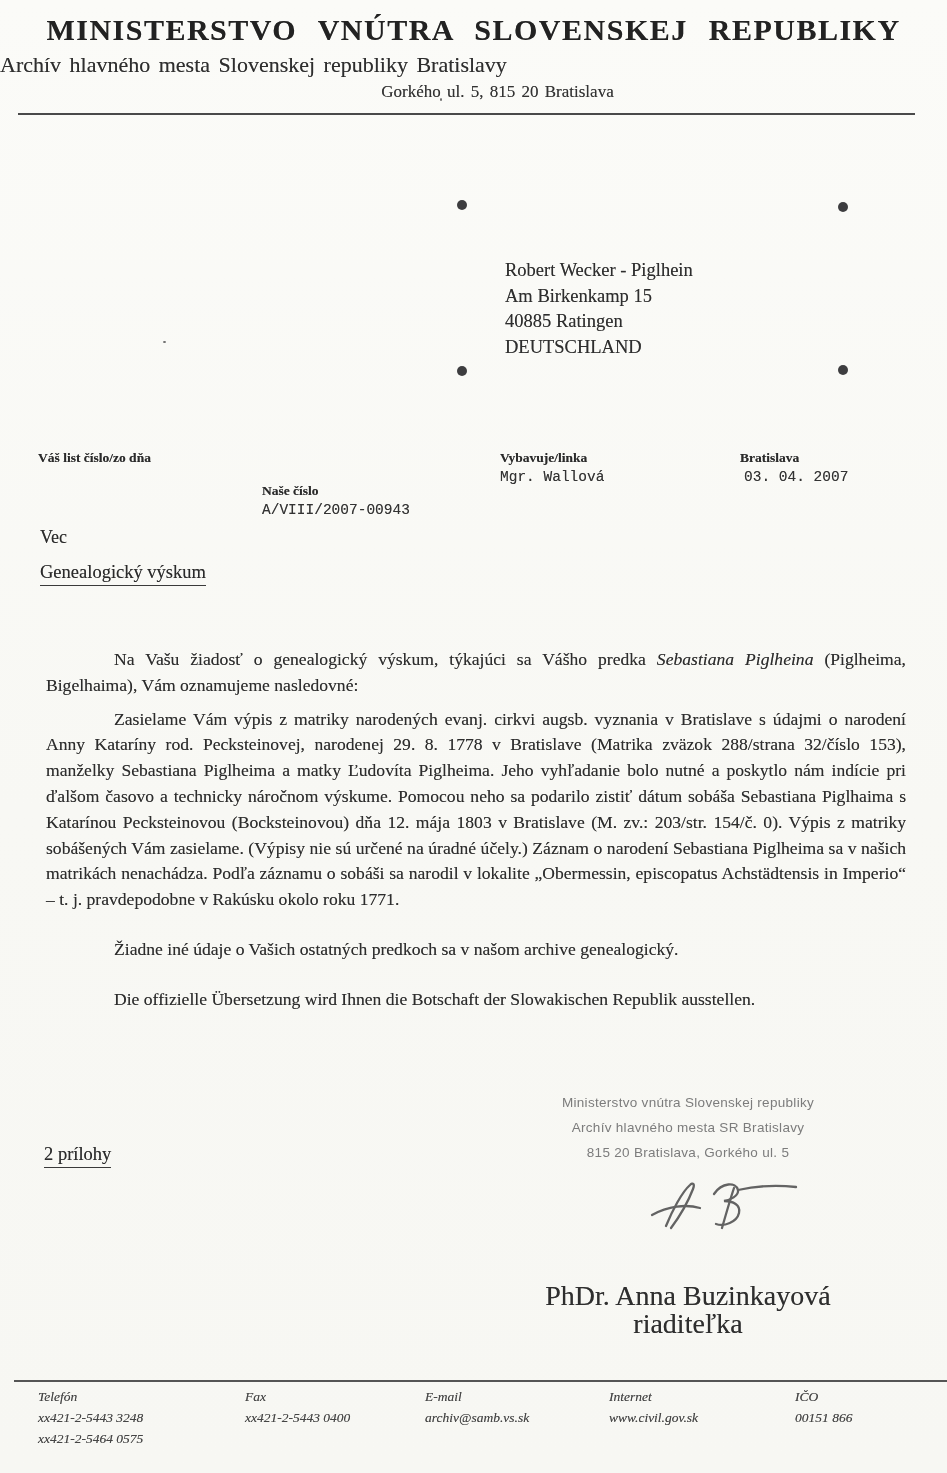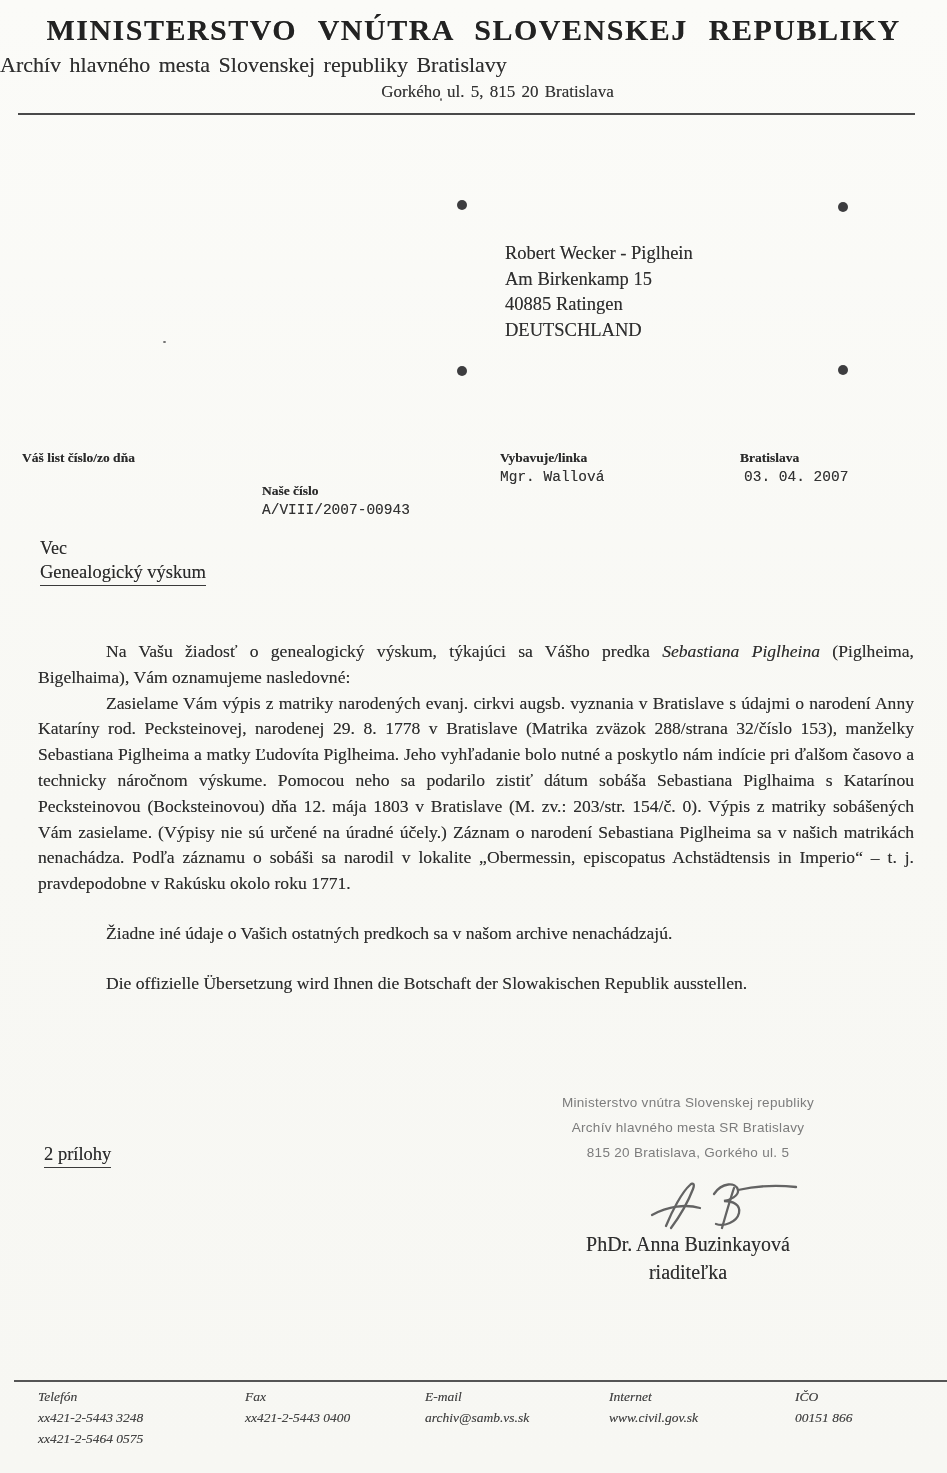--- a/index.html
+++ b/index.html
@@ -34,63 +34,63 @@
   }
 
   
   .dot{position:absolute;width:10px;height:10px;border-radius:50%;background:#3d3d3f;}
   .dot.tl{left:457px;top:200px;}
   .dot.tr{left:838px;top:202px;}
   .dot.bl{left:457px;top:366px;}
   .dot.br{left:838px;top:365px;}
 
   
-  .recipient{position:absolute;left:505px;top:241px;font-size:18.5px;line-height:25.5px;color:#2e2e2e;}
+  .recipient{position:absolute;left:505px;top:258px;font-size:18.5px;line-height:25.5px;color:#2e2e2e;}
 
   
   .ref-label{position:absolute;top:450px;font-weight:bold;font-size:13.5px;color:#2a2a2a;}
   .ref-value{position:absolute;top:469px;font-size:14.5px;color:#333;font-family:Liberation Mono, monospace;}
-  .rx1{left:22px;} .rx2{left:262px;margin-top:33px;} .rx3{left:500px;} .rx4{left:740px;}
+  .rx1{left:38px;} .rx2{left:262px;margin-top:33px;} .rx3{left:500px;} .rx4{left:740px;}
   .rx4v{left:744px;}
 
   
-  .subject-label{position:absolute;left:40px;top:538px;font-size:18px;}
+  .subject-label{position:absolute;left:40px;top:527px;font-size:18px;}
   .subject-title{
     position:absolute;left:40px;top:562px;font-size:18.5px;
     border-bottom:1.5px solid #3a3a3a;padding-bottom:2px;
   }
 
   
   .body{
     position:absolute;left:38px;top:639px;width:876px;
     font-size:17.6px;line-height:25.8px;text-align:justify;color:#2d2d2d;
   }
-  .body p{margin:0;text-indent:68px;}
+  .body p{margin:8px;text-indent:68px;}
   .body p.gap{margin-top:24px;}
   .body em{font-style:italic;}
 
   
   .enclosures{
     position:absolute;left:44px;top:1144px;font-size:18.5px;
     border-bottom:1.5px solid #3a3a3a;padding-bottom:2px;
   }
 
   
   .stamp{
     position:absolute;left:528px;top:1090px;width:320px;
     text-align:center;
     font-family:"Liberation Sans","DejaVu Sans",sans-serif;
     font-size:13.5px;line-height:25px;color:#7c7c7c;
     letter-spacing:.3px;
   }
 
   
   .signature{position:absolute;left:638px;top:1178px;}
-  .signatory{position:absolute;left:528px;top:1230px;width:320px;text-align:center;
-    font-size:20px;line-height:28px;color:#2e2e2e;}
+  .signatory{position:absolute;left:528px;top:1282px;width:320px;text-align:center;
+    font-size:28px;line-height:28px;color:#2e2e2e;}
 
   
   .f-rule{position:absolute;top:1380px;left:14px;width:933px;height:2px;background:#555;}
   .footer{
     position:absolute;top:1386px;left:0;width:100%;
     font-style:italic;font-size:13.5px;line-height:21px;color:#454545;
   }
   .f-col{position:absolute;top:0;}
   .f-col .lbl{display:block;}
   .f-col .val{display:block;}
@@ -133,21 +133,21 @@
   <div class="ref-value rx3 ink">Mgr. Wallová</div>
   <div class="ref-label rx4 ink">Bratislava</div>
   <div class="ref-value rx4v ink">03. 04. 2007</div>
 
   <div class="subject-label ink">Vec</div>
   <div class="subject-title ink">Genealogický výskum</div>
 
   <div class="body ink">
     <p><span>Na Vašu žiadosť o genealogický výskum, týkajúci sa Vášho predka </span><em>Sebastiana Piglheina</em><span> (Piglheima, Bigelhaima), Vám oznamujeme nasledovné:</span></p>
     <p>Zasielame Vám výpis z matriky narodených evanj. cirkvi augsb. vyznania v Bratislave s údajmi o narodení Anny Kataríny rod. Pecksteinovej, narodenej 29. 8. 1778 v Bratislave (Matrika zväzok 288/strana 32/číslo 153), manželky Sebastiana Piglheima a matky Ľudovíta Piglheima. Jeho vyhľadanie bolo nutné a poskytlo nám indície pri ďalšom časovo a technicky náročnom výskume. Pomocou neho sa podarilo zistiť dátum sobáša Sebastiana Piglhaima s Katarínou Pecksteinovou (Bocksteinovou) dňa 12. mája 1803 v Bratislave (M. zv.: 203/str. 154/č. 0). Výpis z matriky sobášených Vám zasielame. (Výpisy nie sú určené na úradné účely.) Záznam o narodení Sebastiana Piglheima sa v našich matrikách nenachádza. Podľa záznamu o sobáši sa narodil v lokalite „Obermessin, episcopatus Achstädtensis in Imperio“ – t. j. pravdepodobne v Rakúsku okolo roku 1771.</p>
-    <p class="gap">Žiadne iné údaje o Vašich ostatných predkoch sa v našom archive nenachádzajú.</p>
+    <p class="gap">Žiadne iné údaje o Vašich ostatných predkoch sa v našom archive genealogický.</p>
     <p class="gap">Die offizielle Übersetzung wird Ihnen die Botschaft der Slowakischen Republik ausstellen.</p>
   </div>
 
   <div class="enclosures ink">2 prílohy</div>
 
   <div class="stamp">
     <div>Ministerstvo vnútra Slovenskej republiky</div>
     <div>Archív hlavného mesta SR Bratislavy</div>
     <div>815 20 Bratislava, Gorkého ul. 5</div>
   </div>

